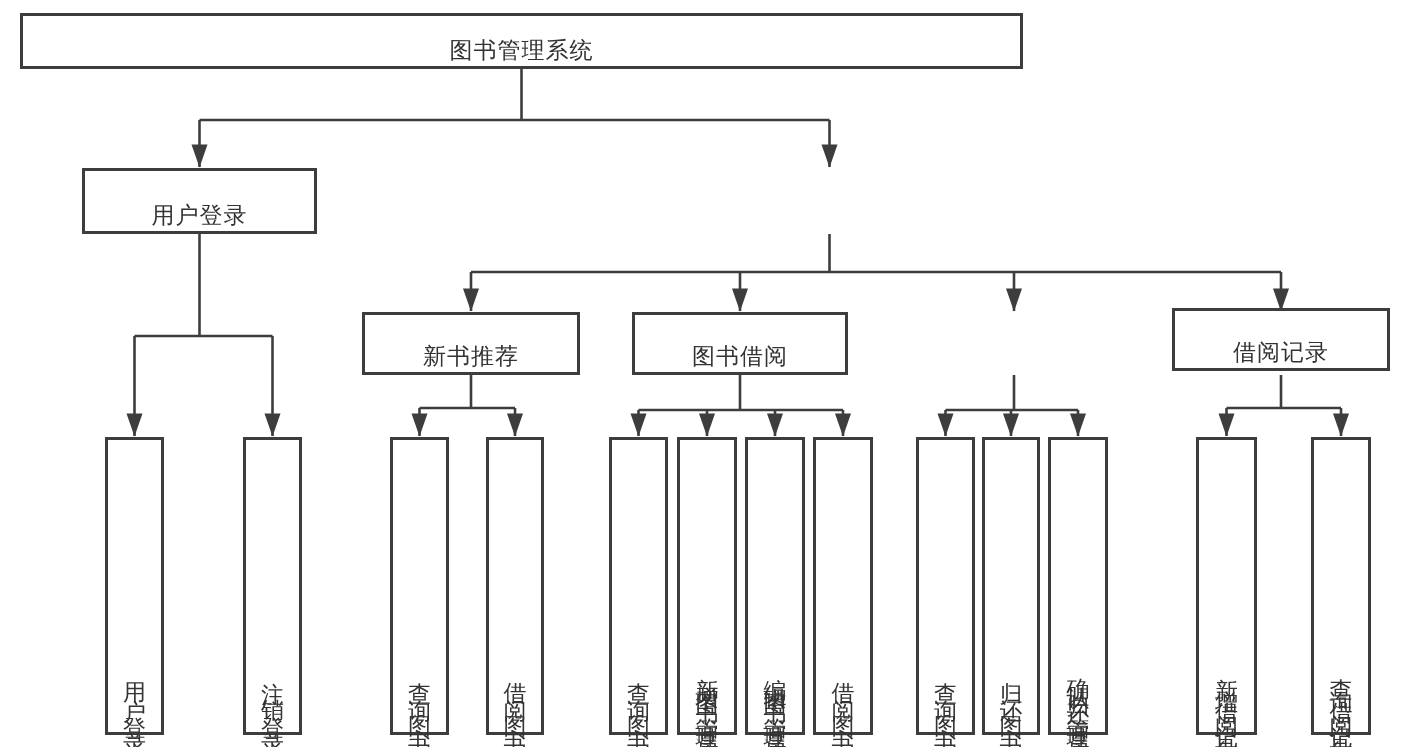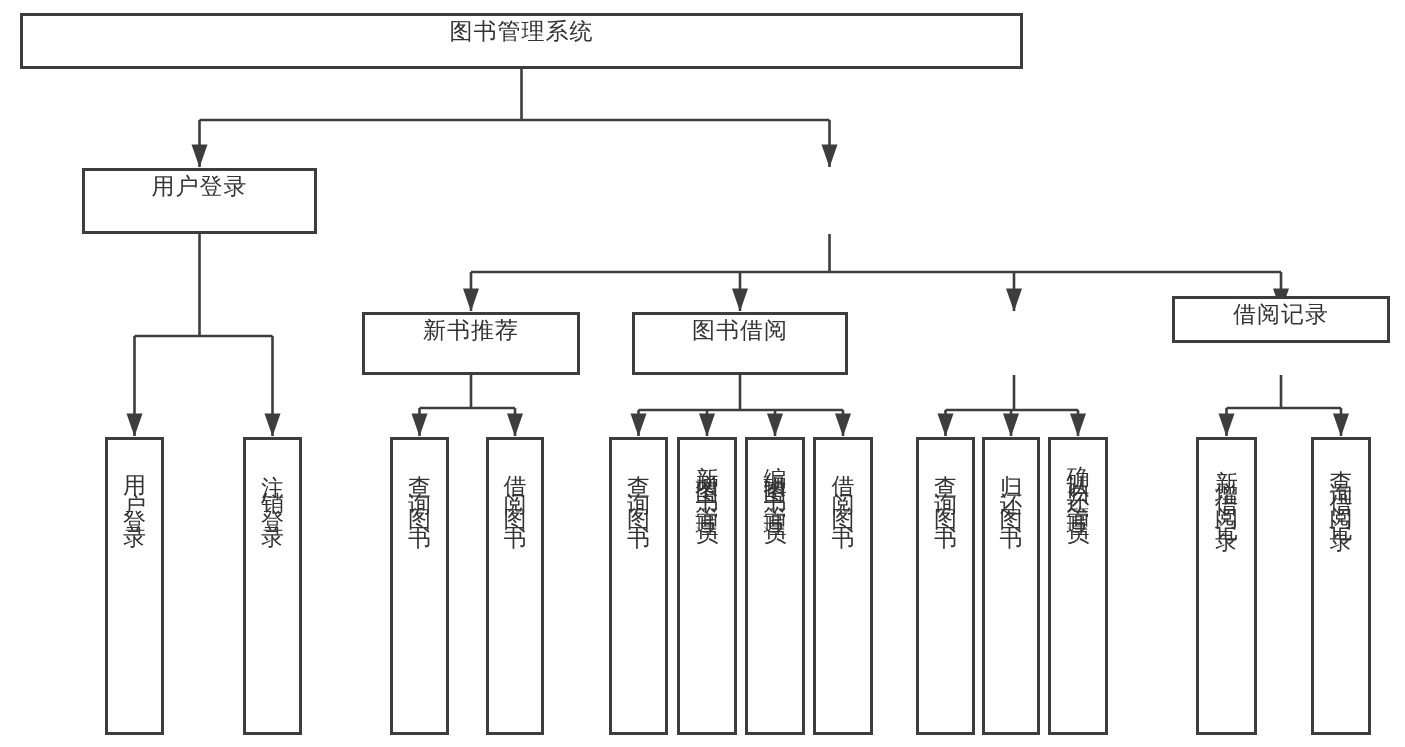--- a/index.html
+++ b/index.html
@@ -15,21 +15,21 @@
     width:1405px;height:747px;
     background:var(--bg);
     overflow:hidden;
   }
   .wires{position:absolute;left:0;top:0;z-index:0;}
   .node{
     position:absolute;
     box-sizing:border-box;
     border:3px solid var(--line);
     background:#fff;
-    display:flex;align-items:flex-start;justify-content:center;
+    display:flex;align-items:flex-end;justify-content:center;
     color:var(--text);
     z-index:1;
   }
   .hnode{font-size:23px;letter-spacing:1px;white-space:nowrap;}
   .vnode{font-size:23px;}
   .vnode .vtxt{
     writing-mode:vertical-rl;
     line-height:1;
     white-space:nowrap;
   }
@@ -108,21 +108,21 @@
   <div class="node hnode" style="left:82px;top:168px;width:235px;height:66px">
     <span>用户登录</span>
   </div>
 
   <div class="node hnode" style="left:362px;top:312px;width:218px;height:63px">
     <span>新书推荐</span>
   </div>
   <div class="node hnode" style="left:632px;top:312px;width:216px;height:63px">
     <span>图书借阅</span>
   </div>
-  <div class="node hnode" style="left:1172px;top:296px;width:218px;height:47px">
+  <div class="node hnode" style="left:1172px;top:308px;width:218px;height:63px">
     <span>借阅记录</span>
   </div>
 
   <div class="node vnode ls-a" style="left:105px;top:437px;width:59px;height:298px">
     <span class="vtxt">用户登录</span>
   </div>
   <div class="node vnode ls-a" style="left:243px;top:437px;width:59px;height:298px">
     <span class="vtxt">注销登录</span>
   </div>
 

